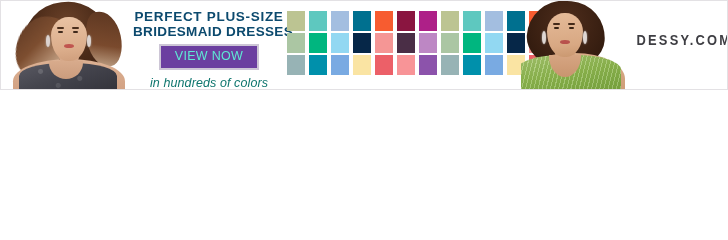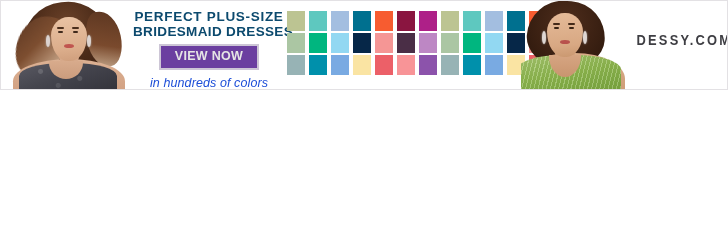--- a/index.html
+++ b/index.html
@@ -87,30 +87,30 @@
     line-height:15px;
     white-space:nowrap;
   }
   #headline .l2{letter-spacing:.35px;}
   #cta{
     display:inline-block;
     margin-top:5px;
     padding:4px 14px 5px;
     background:#6b3fa0;
     border:2px solid #cdc6d6;
-    color:#e5e5e5;
+    color:#5eead4;
     font-size:12.5px;
-    font-weight:bold;
+    font-weight:normal;
     letter-spacing:.3px;
     line-height:13px;
     cursor:pointer;
   }
   #tagline{
     margin-top:6px;
-    color:#1d4ed8;
+    color:#0f766e;
     font-style:italic;
     font-size:12.5px;
     letter-spacing:.1px;
     white-space:nowrap;
   }
 
   
   #swatches{
     position:absolute;left:286px;top:10px;
     width:262px;height:70px;

